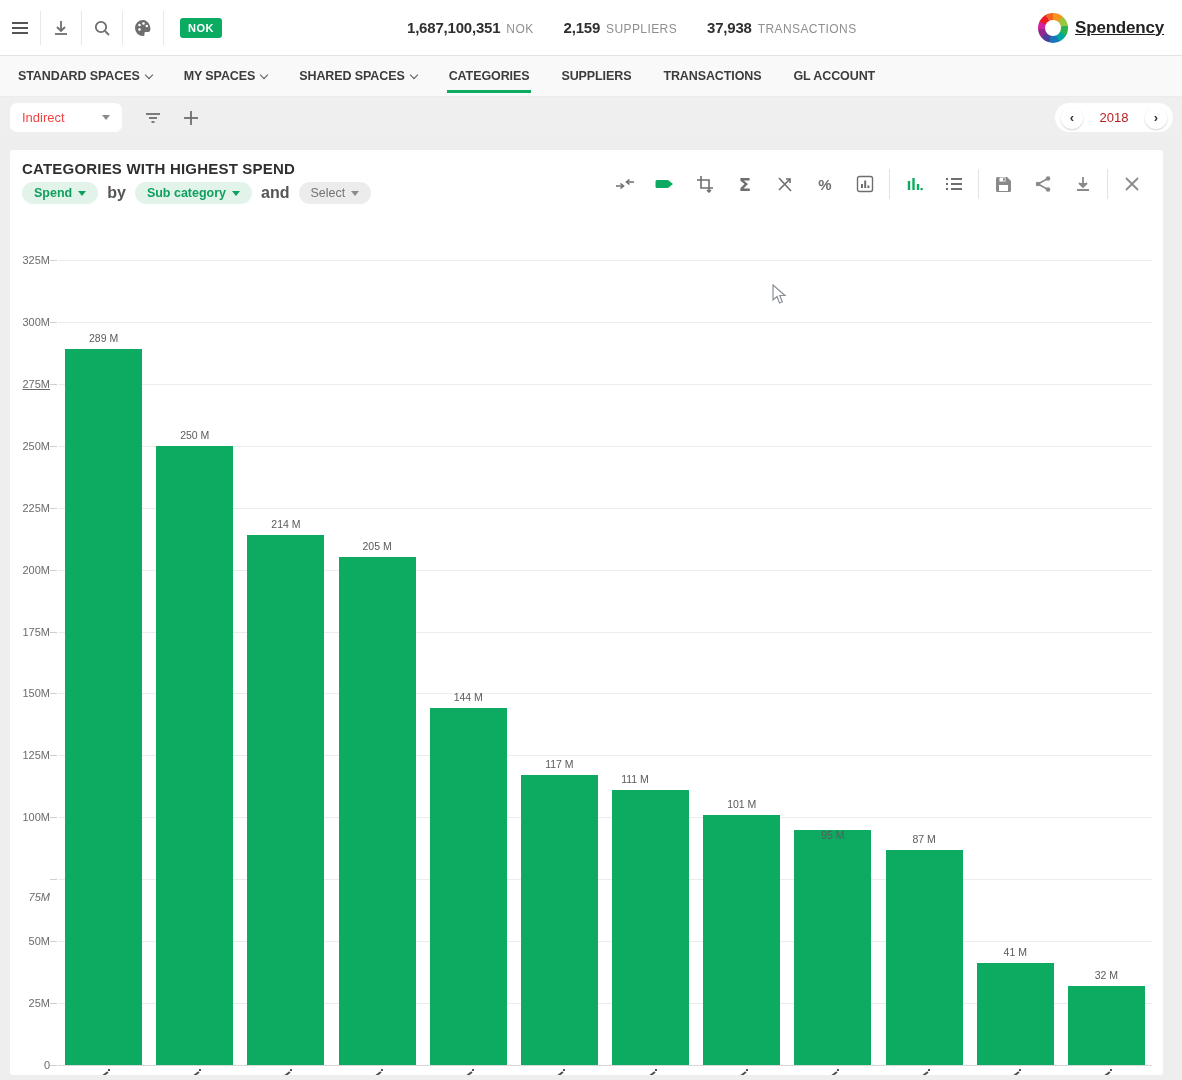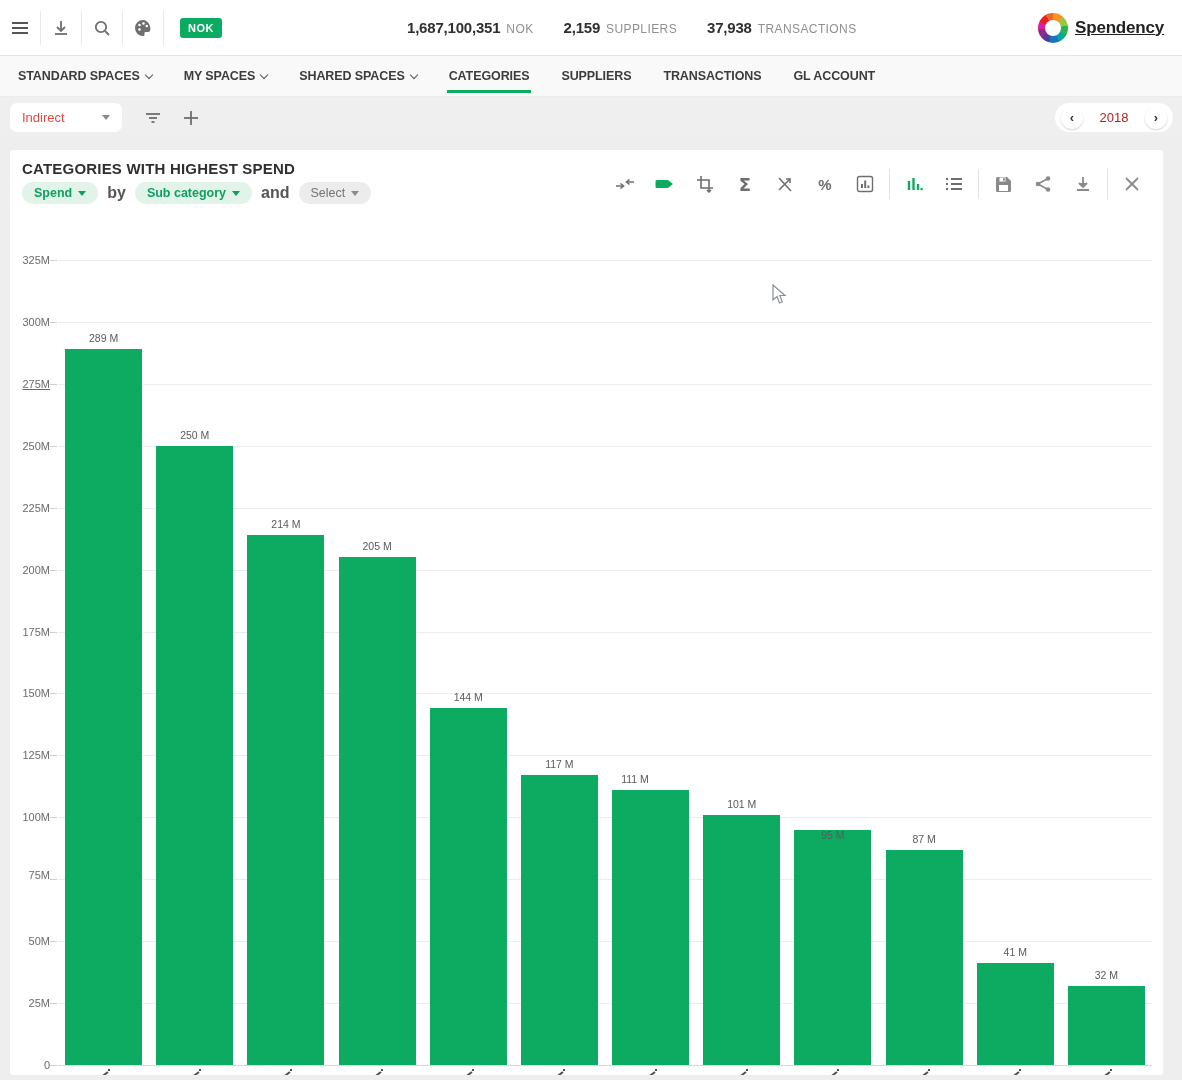--- a/index.html
+++ b/index.html
@@ -332,21 +332,21 @@
       <div class="tick-dash" style="top: 805px;"></div>
       <div class="ytick" style="top: 799px;">0</div>
       <div class="gridline" style="top: 743.077px;"></div>
       <div class="tick-dash" style="top: 743.077px;"></div>
       <div class="ytick" style="top: 737.077px;">25M</div>
       <div class="gridline" style="top: 681.154px;"></div>
       <div class="tick-dash" style="top: 681.154px;"></div>
       <div class="ytick" style="top: 675.154px;">50M</div>
       <div class="gridline" style="top: 619.231px;"></div>
       <div class="tick-dash" style="top: 619.231px;"></div>
-      <div class="ytick" style="top: 609px;">75M</div>
+      <div class="ytick" style="top: 631px; font-style: italic;">75M</div>
       <div class="gridline" style="top: 557.308px;"></div>
       <div class="tick-dash" style="top: 557.308px;"></div>
       <div class="ytick" style="top: 551.308px;">100M</div>
       <div class="gridline" style="top: 495.385px;"></div>
       <div class="tick-dash" style="top: 495.385px;"></div>
       <div class="ytick" style="top: 489.385px;">125M</div>
       <div class="gridline" style="top: 433.462px;"></div>
       <div class="tick-dash" style="top: 433.462px;"></div>
       <div class="ytick" style="top: 427.462px;">150M</div>
       <div class="gridline" style="top: 371.538px;"></div>

